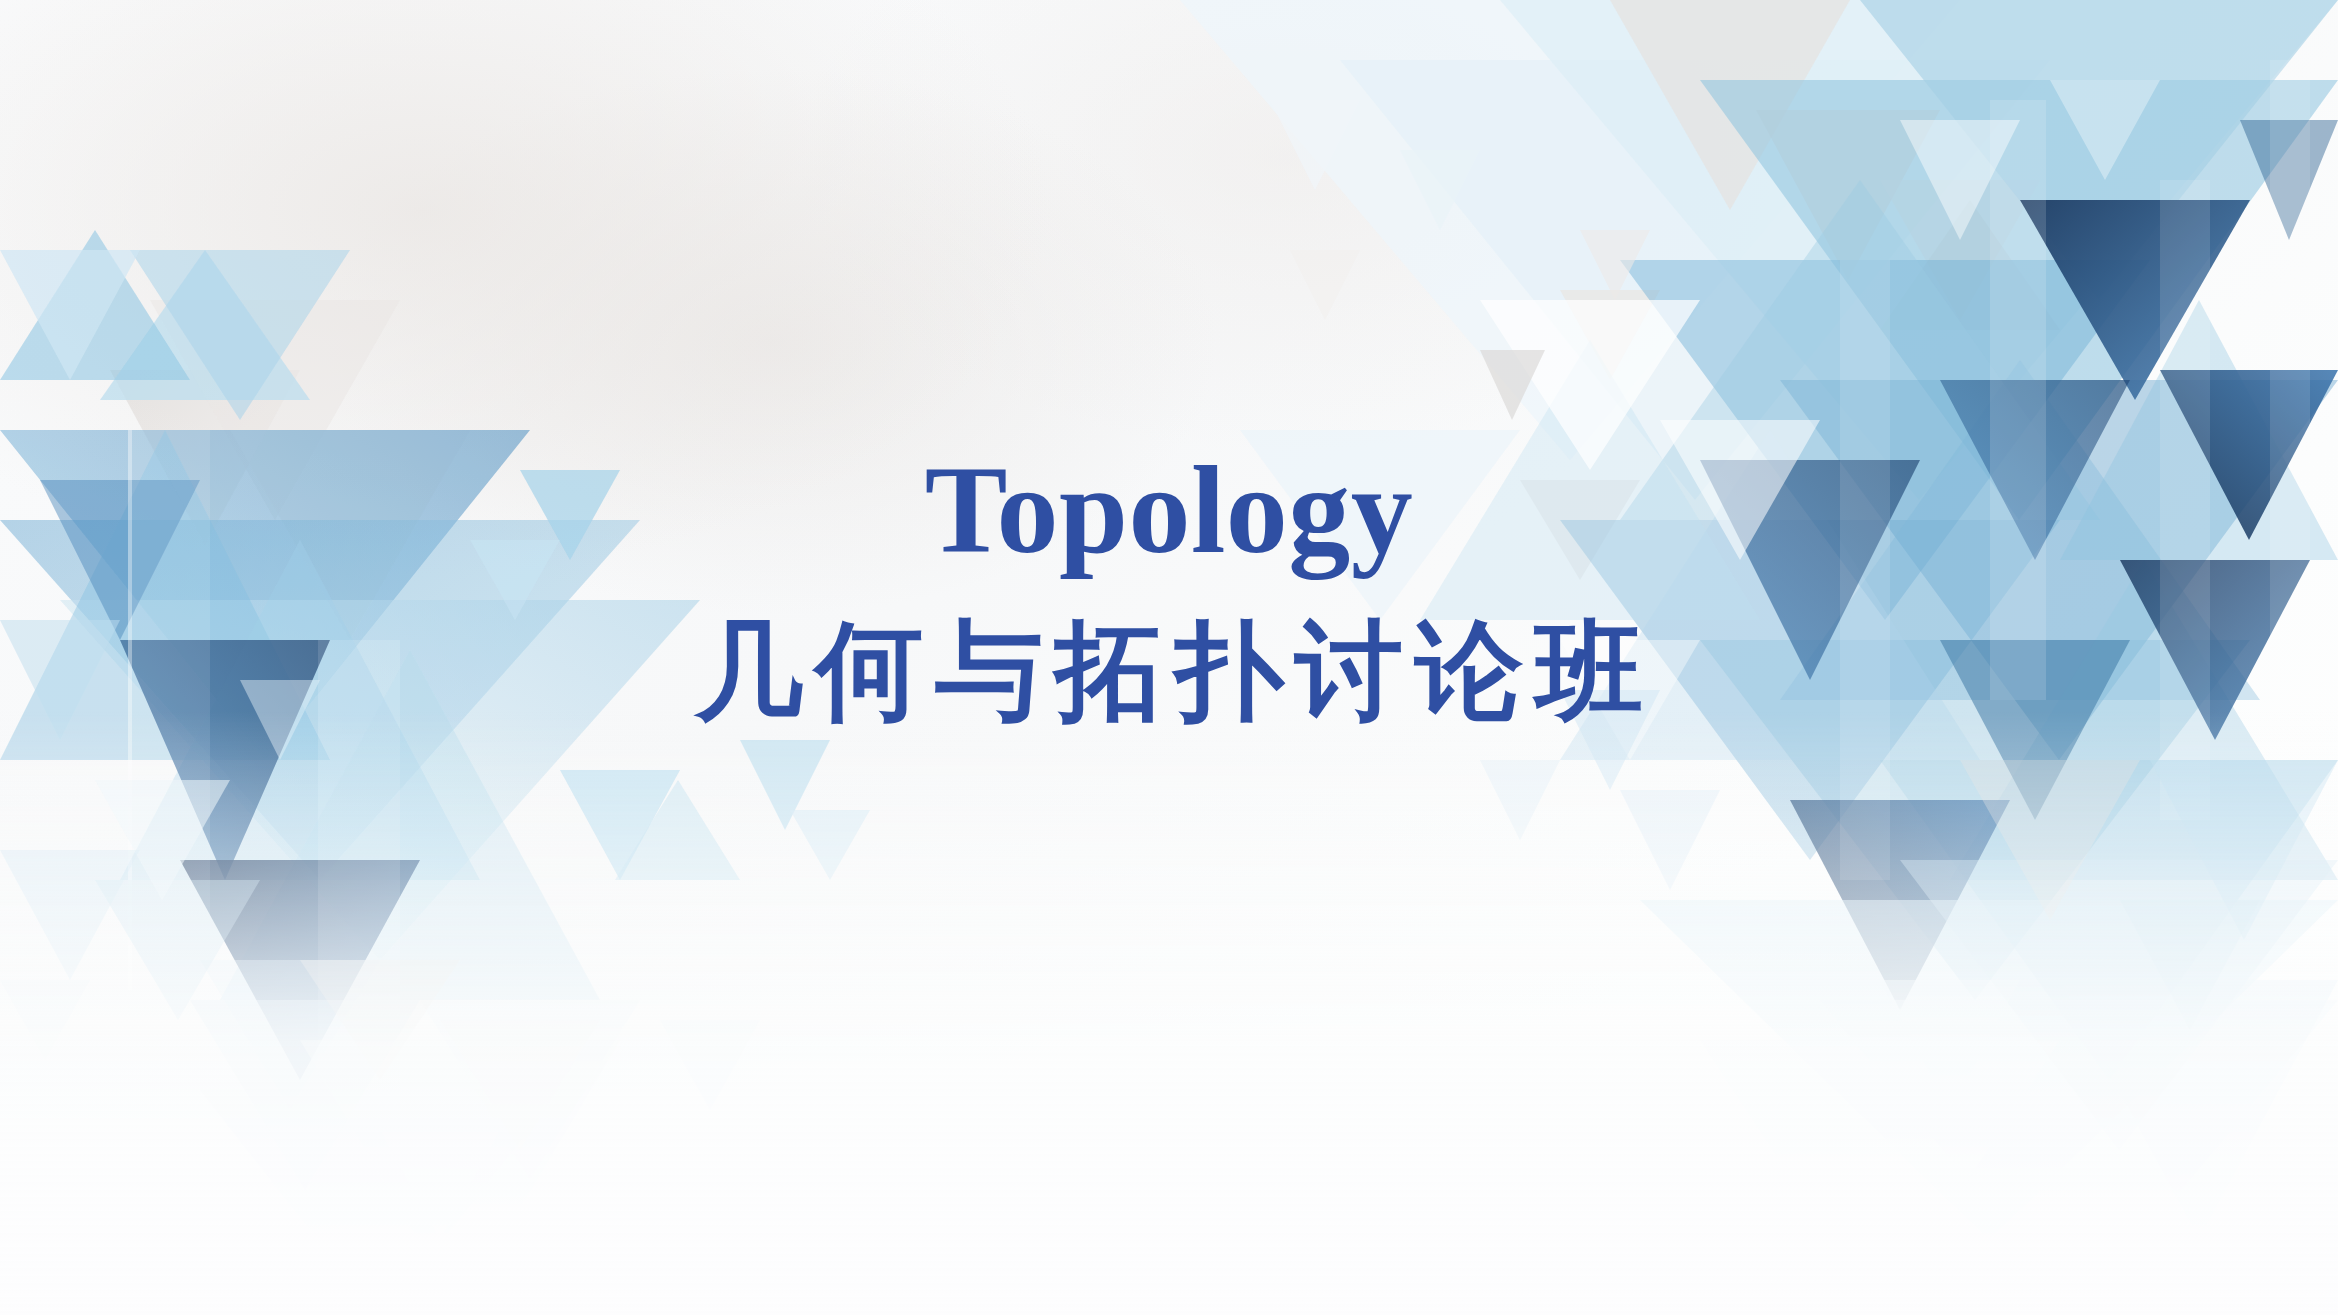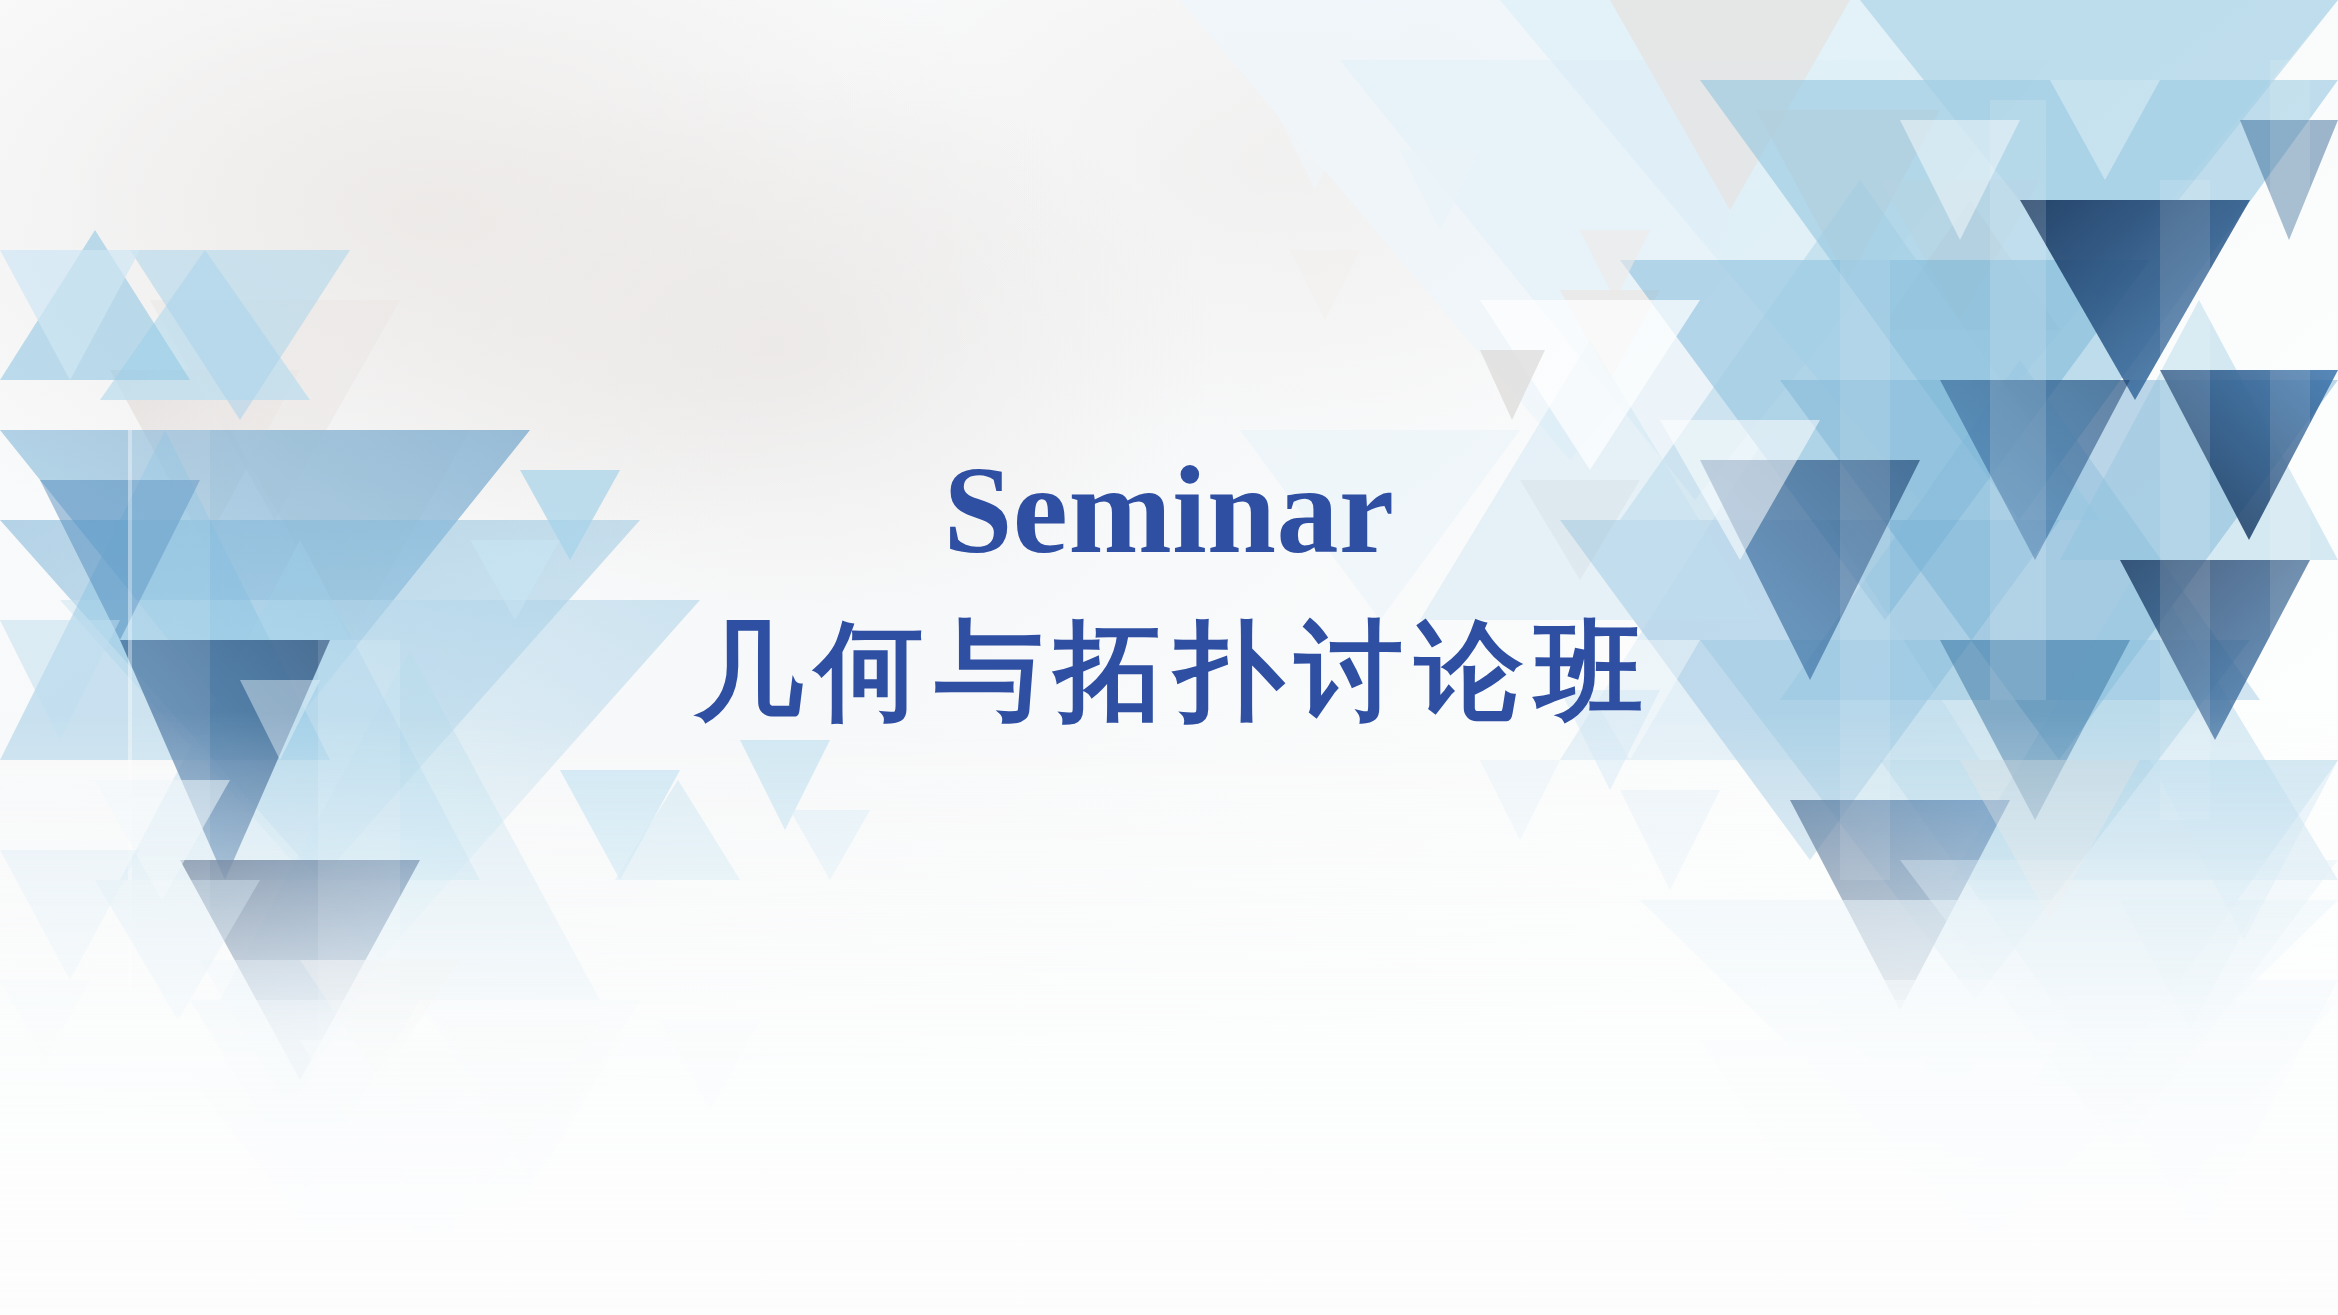--- a/index.html
+++ b/index.html
@@ -255,18 +255,18 @@
       <polygon points="1620,790 1720,790 1670,890" fill="#dcecf6" opacity="0.45"></polygon>
       <polygon points="380,1130 500,1130 440,1240" fill="#f0f6fa" opacity="0.5"></polygon>
       <polygon points="240,680 320,680 280,760" fill="#e6f2f8" opacity="0.45"></polygon>
     </g>
   </svg>
 
   <div class="bg-soft-bottom"></div>
 
   <div class="title-block">
     <h1 class="title-en">
-      <span class="line1">Seminar</span>
+      <span class="line1">Topology</span>
     </h1>
     <div class="title-zh">几何与拓扑讨论班</div>
   </div>
 
 </div>
 
 </body></html>

